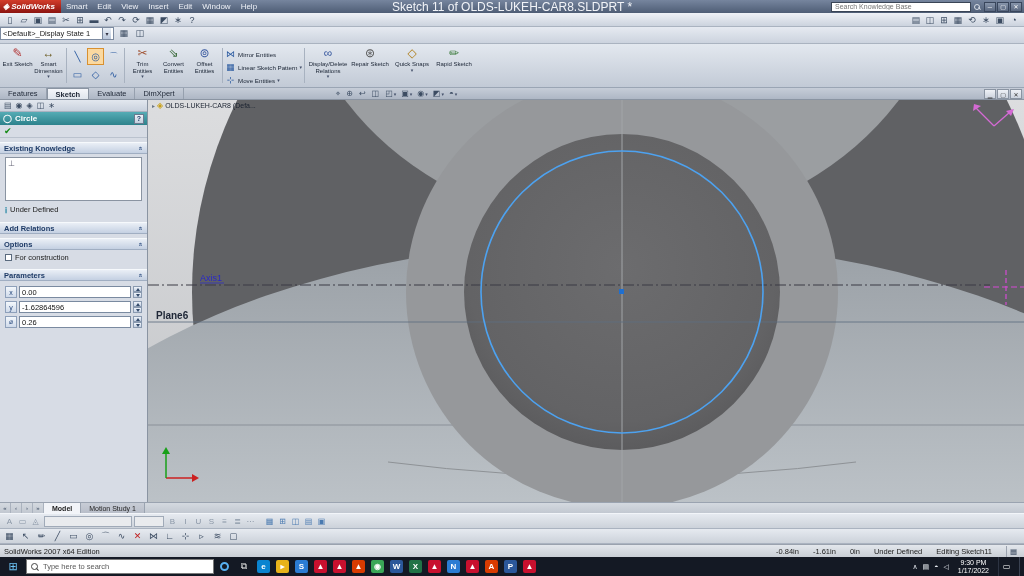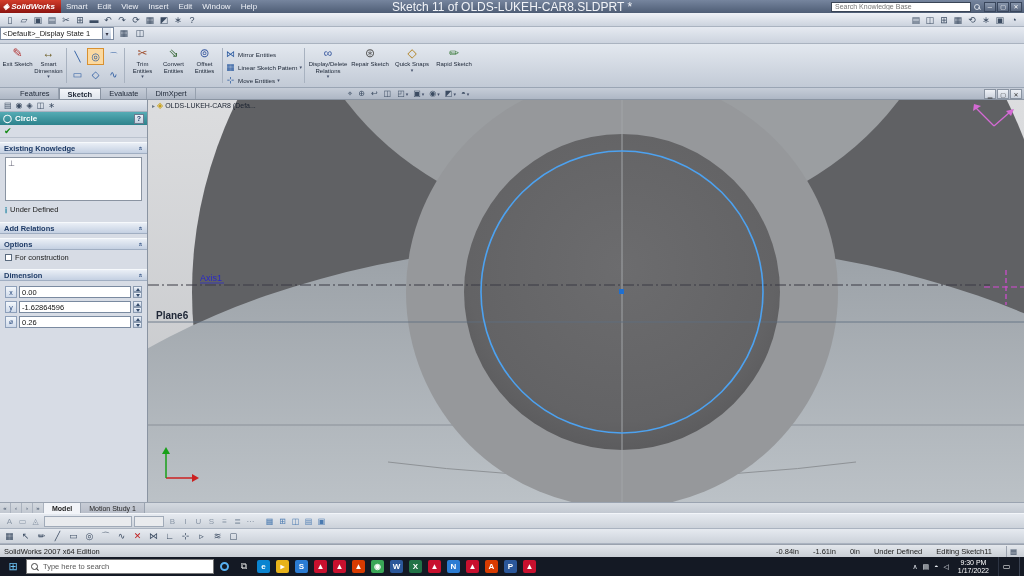--- a/index.html
+++ b/index.html
@@ -303,21 +303,21 @@
 
         <div class="rb-big rb-wide">
           <span class="rb-g" style="color: rgb(58, 122, 58);">✏</span>
           <span class="rb-lbl">Rapid Sketch</span>
           <span class="rb-d"></span>
         </div>
       </div>
   </div>
 
   <div class="cmd-tab-row">
-    <div style="display:flex;align-items:center;margin-left:12px;">
+    <div style="display:flex;align-items:center;">
 
         <span class="cmd-tab">Features</span>
 
         <span class="cmd-tab active">Sketch</span>
 
         <span class="cmd-tab">Evaluate</span>
 
         <span class="cmd-tab">DimXpert</span>
       </div>
     <div class="hu-bar">
@@ -417,21 +417,21 @@
         <div class="pm-sec-hdr">Options</div>
         <div class="pm-body">
           <div class="opt-row">
             <span class="cb"></span>
             <span>For construction</span>
           </div>
         </div>
       </div>
 
       <div class="pm-sec">
-        <div class="pm-sec-hdr">Dimension</div>
+        <div class="pm-sec-hdr">Parameters</div>
         <div class="pm-body">
 
             <div class="param-row">
               <span class="param-icon">x</span>
               <span class="param-input">0.00</span>
               <span class="param-spin">
                 <i class="up"></i>
                 <i class="dn"></i>
               </span>
             </div>

